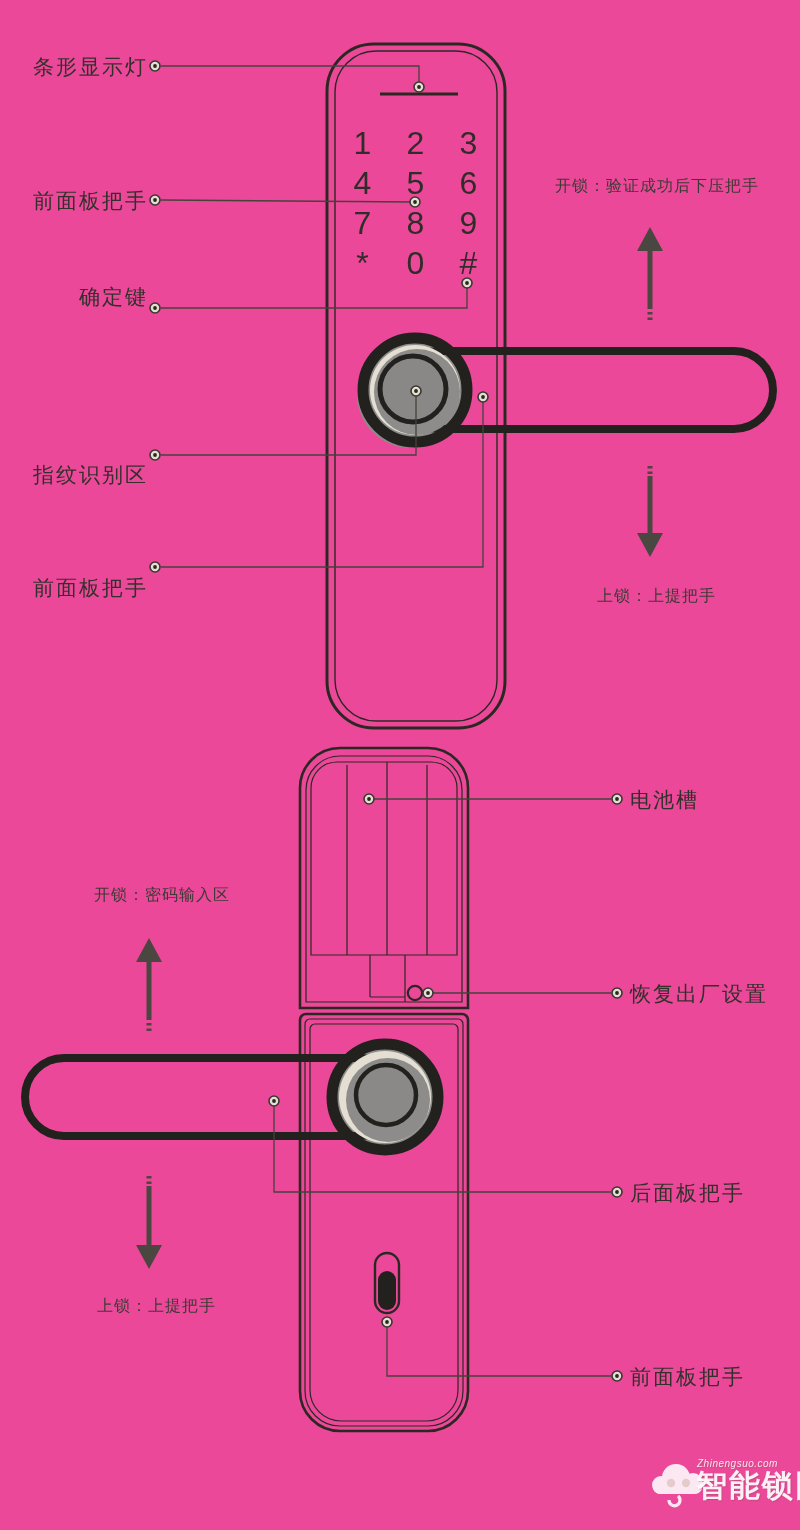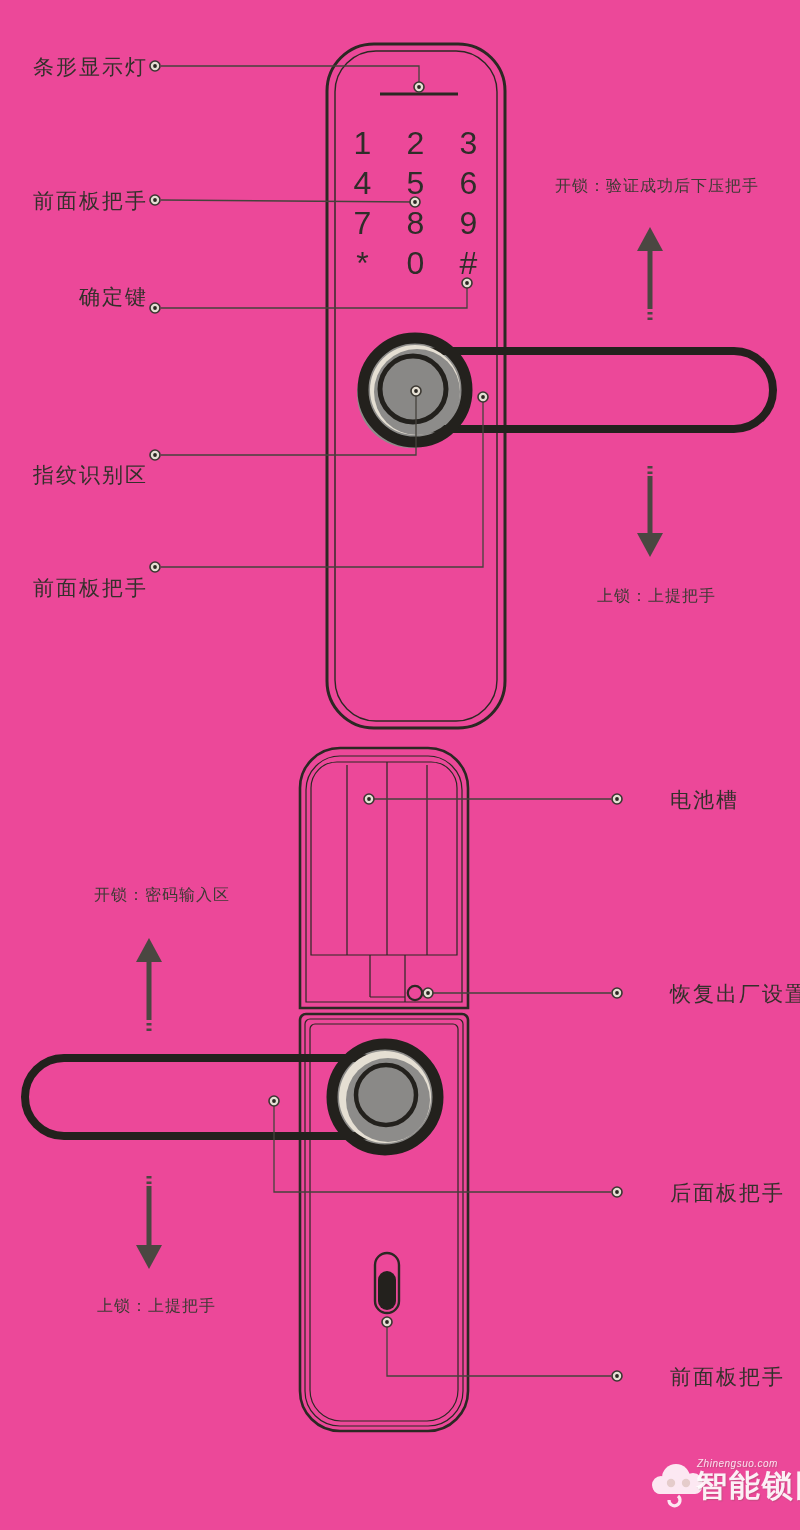--- a/index.html
+++ b/index.html
@@ -13,21 +13,21 @@
   .diagram-svg{position:absolute;left:0;top:0;}
   .lbl{
     position:absolute;
     font-size:21px;
     letter-spacing:2px;
     color:#33302b;
     white-space:nowrap;
     line-height:1;
   }
   .lbl-left{left:8px;width:140px;text-align:right;}
-  .lbl-right{left:630px;text-align:left;margin-left:40px;}
+  .lbl-right{left:630px;text-align:left;}
   .note{
     position:absolute;
     font-size:16px;
     letter-spacing:1px;
     color:#3d3a34;
     white-space:nowrap;
     line-height:1;
     font-family:Liberation Mono, monospace;
   }
   .keypad{

